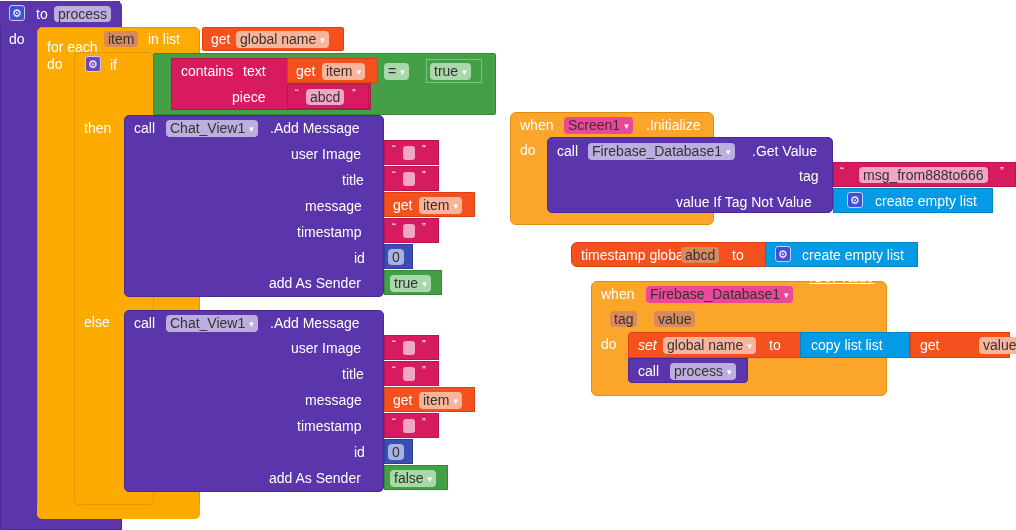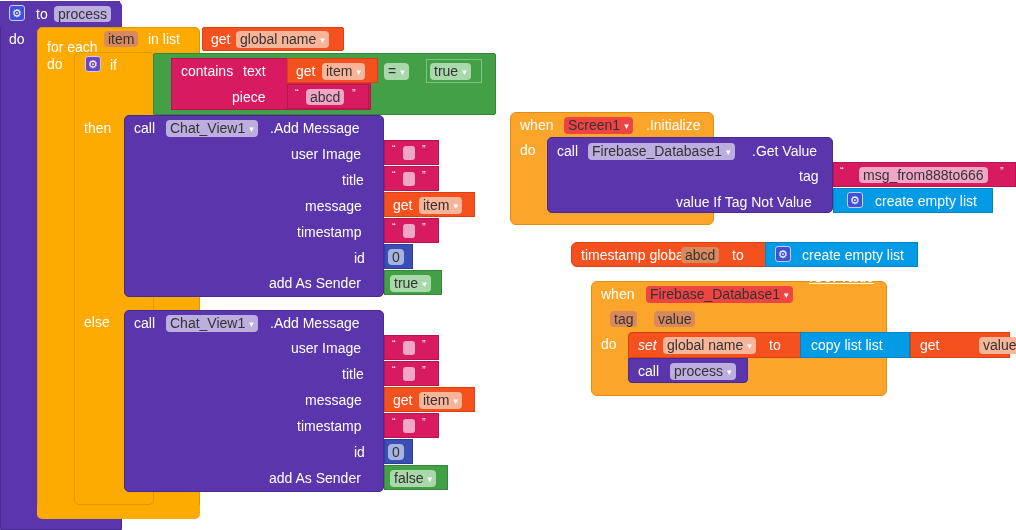--- a/index.html
+++ b/index.html
@@ -16,21 +16,21 @@
   .green { background:#44a047; border:1px solid #36863a; }
   .blue { background:#3a4fb5; border:1px solid #2f3f96; }
   .cyan { background:#039be5; border:1px solid #0284c4; }
   .chip { position:absolute; white-space:nowrap; border-radius:4px; padding:0 4px; line-height:16px; font-size:14px; }
   .chip-purple { background:#bdaee0; color:#333; }
   .chip-orangevar { background:#d88a5e; color:#333; }
   .chip-red { background:#f9b59a; color:#333; }
   .chip-pink { background:#f0a7c3; color:#333; }
   .chip-green { background:#a9d8aa; color:#333; }
   .chip-blue { background:#a7b2e0; color:#333; }
-  .chip-orangeyl { background:#ef4444; color:#333; }
+  .chip-orangeyl { background:#ec4899; color:#333; }
   .dd { color:#fff; font-size:9px; margin-left:4px; vertical-align:middle; }
   .chip-purple .dd, .chip-red .dd, .chip-green .dd, .chip-orange3 .dd, .chip-orangeyl .dd { color:#fff; }
   .gear { position:absolute; width:16px; height:16px; border-radius:3px; background:#3f51d8; border:1px solid #c9ccf3; box-sizing:border-box;
           color:#fff; font-size:11px; line-height:14px; text-align:center; }
   .gear.purple-g { background:#6d47c0; }
   .sq { display:inline-block; width:12px; height:14px; background:#f0a7c3; border-radius:3px; vertical-align:middle; }
   .q { font-size:11px; color:#fff; }
 </style>
 </head>
 <body>

